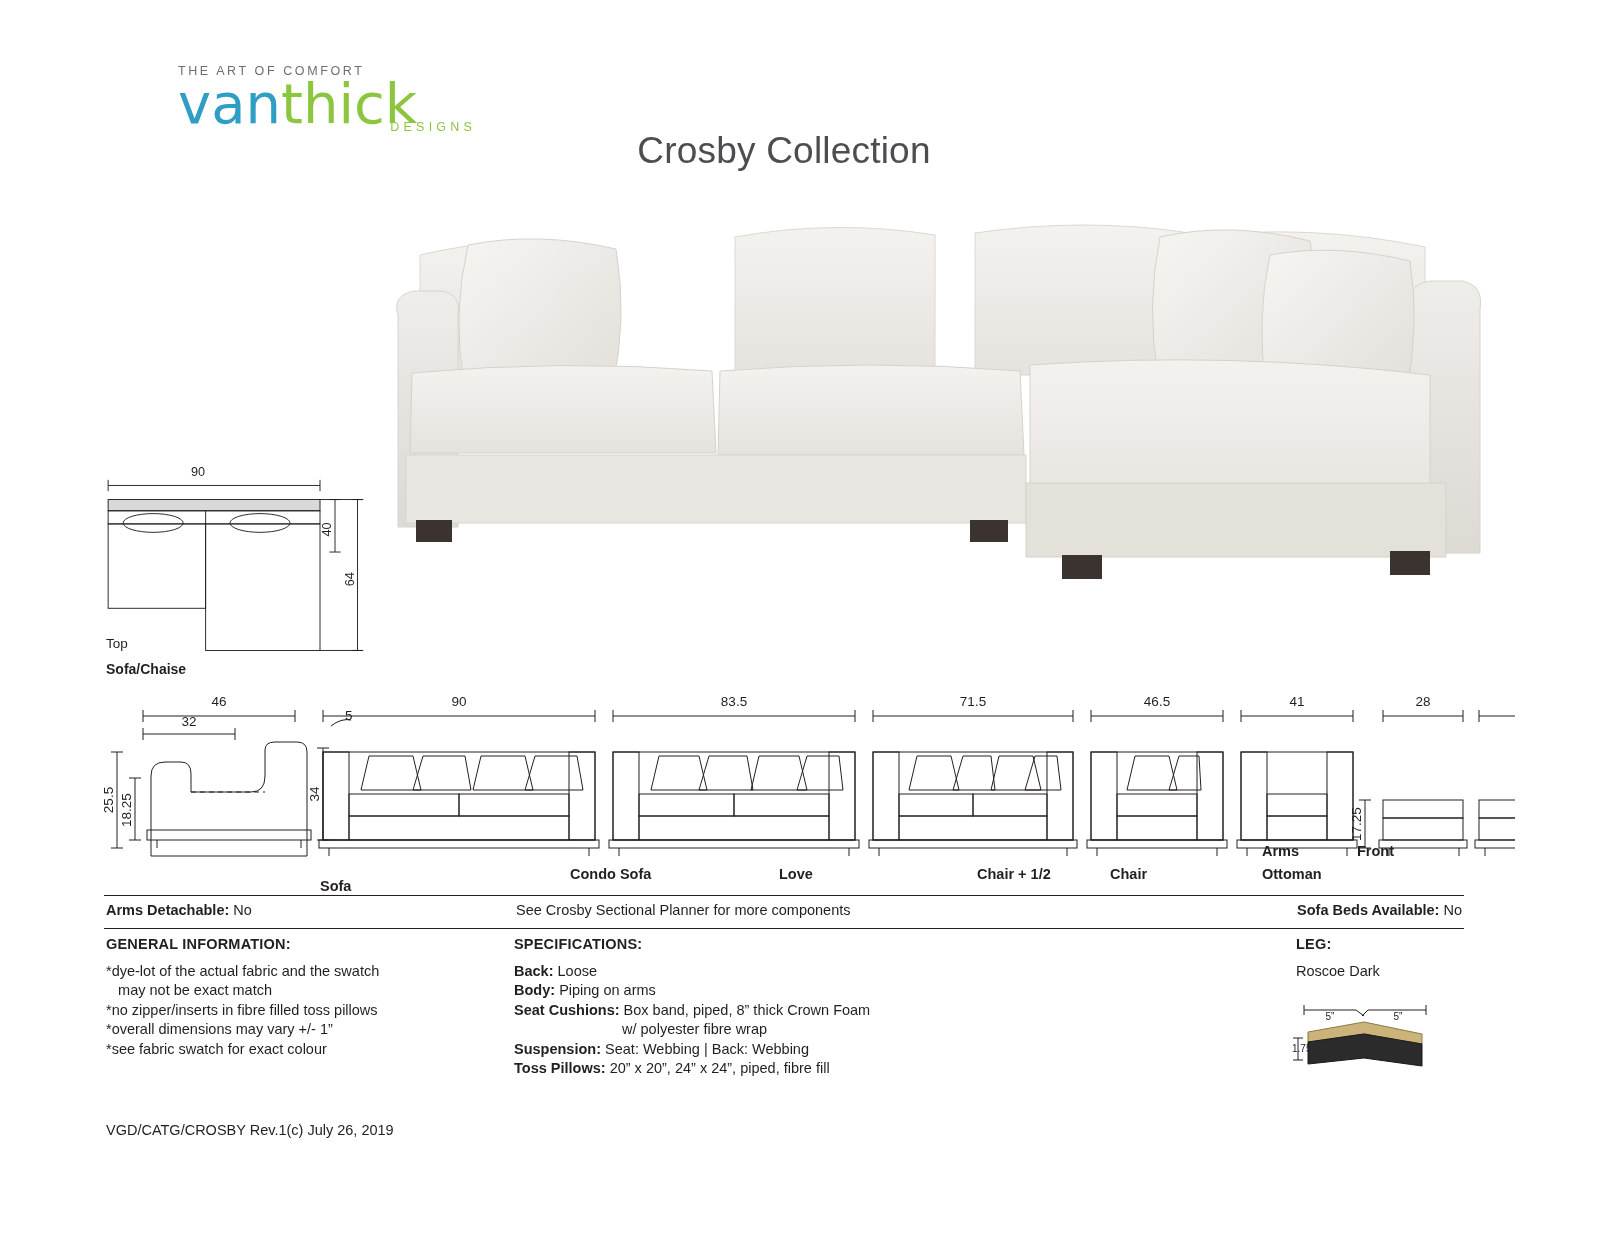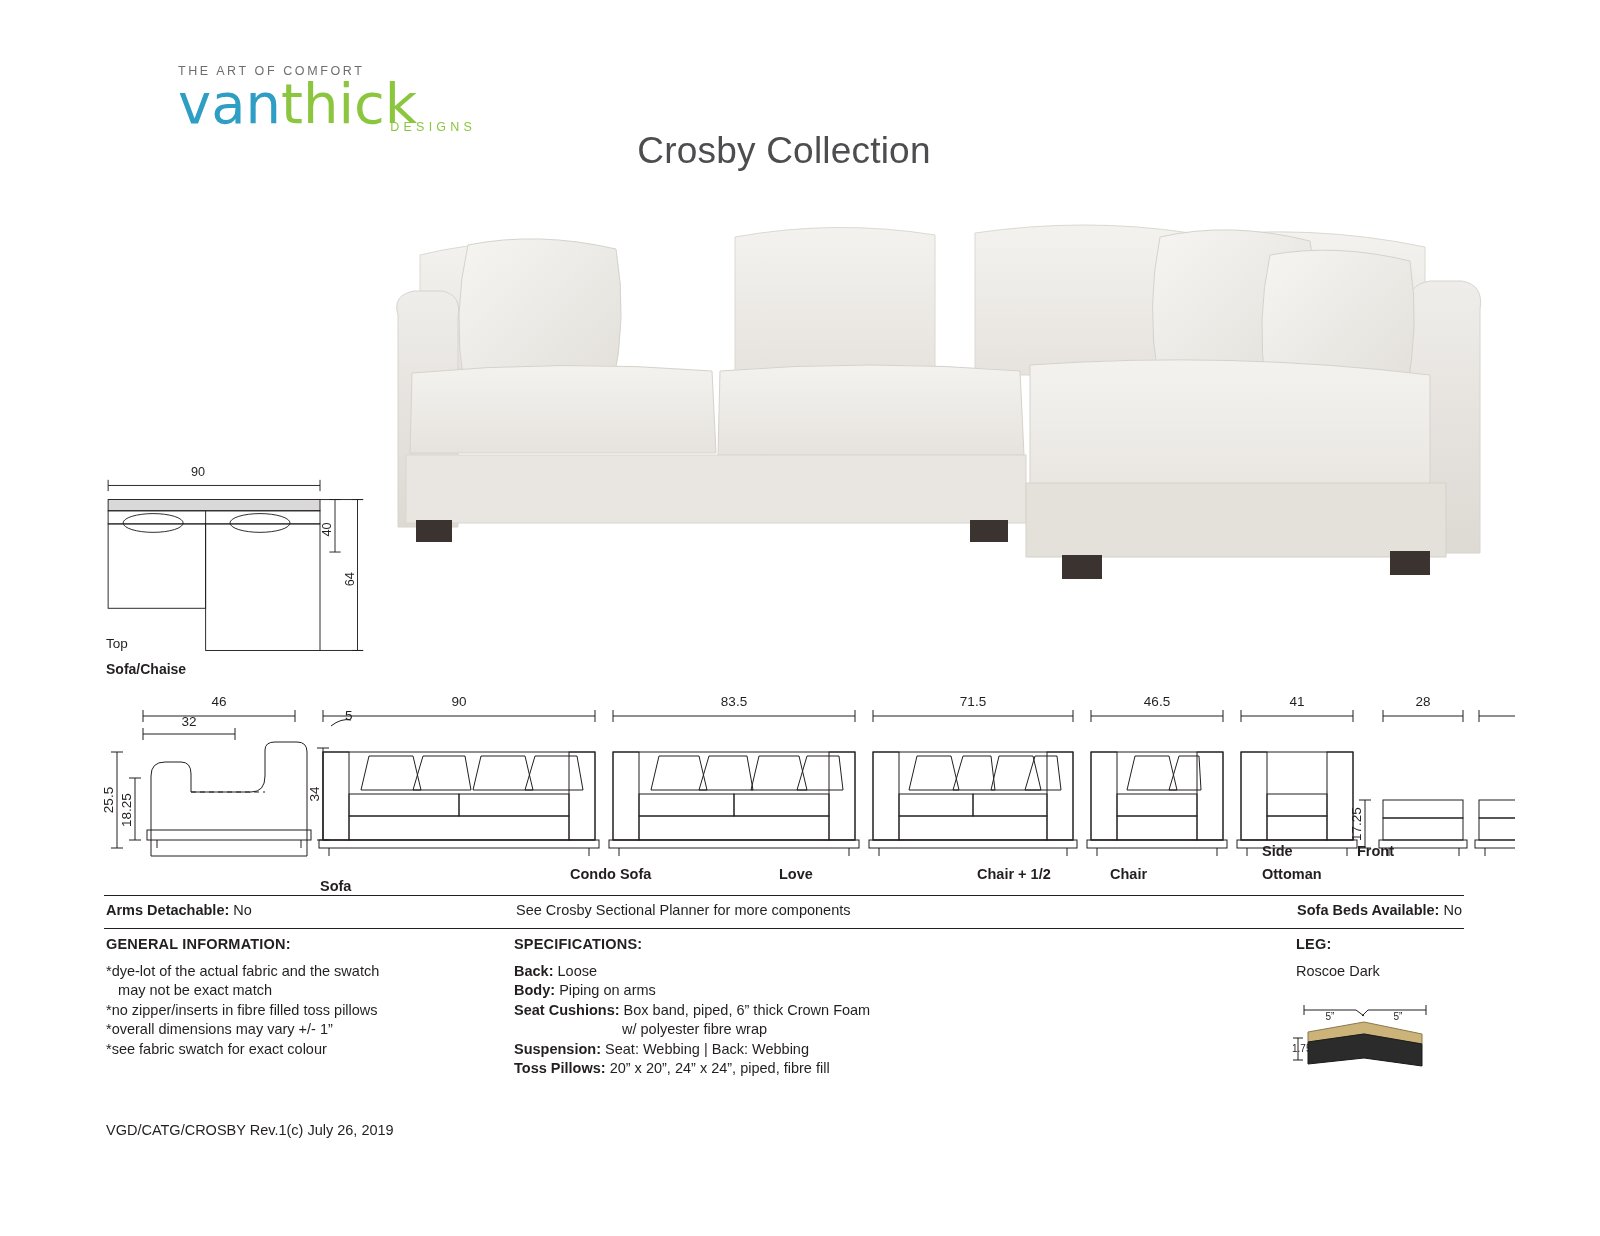--- a/index.html
+++ b/index.html
@@ -434,21 +434,21 @@
     </svg>
   </div>
 
   <div class="elev-captions">
     <span style="left:320px; top:866px;margin-top:12px;">Sofa</span>
     <span style="left:570px; top:866px;">Condo Sofa</span>
     <span style="left:779px; top:866px;">Love</span>
     <span style="left:977px; top:866px;text-align:right;">Chair + 1/2</span>
     <span style="left:1110px; top:866px;">Chair</span>
     <span style="left:1262px; top:866px;">Ottoman</span>
-    <span class="small-cap" style="left:1262px; top:843px;">Side</span>
+    <span class="small-cap" style="left:1262px; top:843px;">Arms</span>
     <span class="small-cap" style="left:1357px; top:843px;">Front</span>
   </div>
 
   <div class="rule rule-top"></div>
   <div class="specbar specbar-left">
     <b>Arms Detachable:</b>
     <span>No</span>
   </div>
   <div class="specbar specbar-mid">See Crosby Sectional Planner for more components</div>
   <div class="specbar specbar-right">
@@ -463,21 +463,21 @@
     <div style="white-space:pre;">   may not be exact match</div>
     <div>*no zipper/inserts in fibre filled toss pillows</div>
     <div>*overall dimensions may vary +/- 1”</div>
     <div>*see fabric swatch for exact colour</div>
   </div>
 
   <div class="colB">
     <div class="col-head">SPECIFICATIONS:</div>
     <div><b>Back:</b> <span>Loose</span></div>
     <div><b>Body:</b> <span>Piping on arms</span></div>
-    <div><b>Seat Cushions:</b> <span>Box band, piped, 6” thick Crown Foam</span></div>
+    <div><b>Seat Cushions:</b> <span>Box band, piped, 8” thick Crown Foam</span></div>
     <div><span class="indent">w/ polyester fibre wrap</span></div>
     <div><b>Suspension:</b> <span class="nowrap">Seat: Webbing  |  Back: Webbing</span></div>
     <div><b>Toss Pillows:</b> <span>20” x 20”, 24” x 24”, piped, fibre fill</span></div>
   </div>
 
   <div class="colC">
     <div class="col-head">LEG:</div>
     <div>Roscoe Dark</div>
   </div>
 

